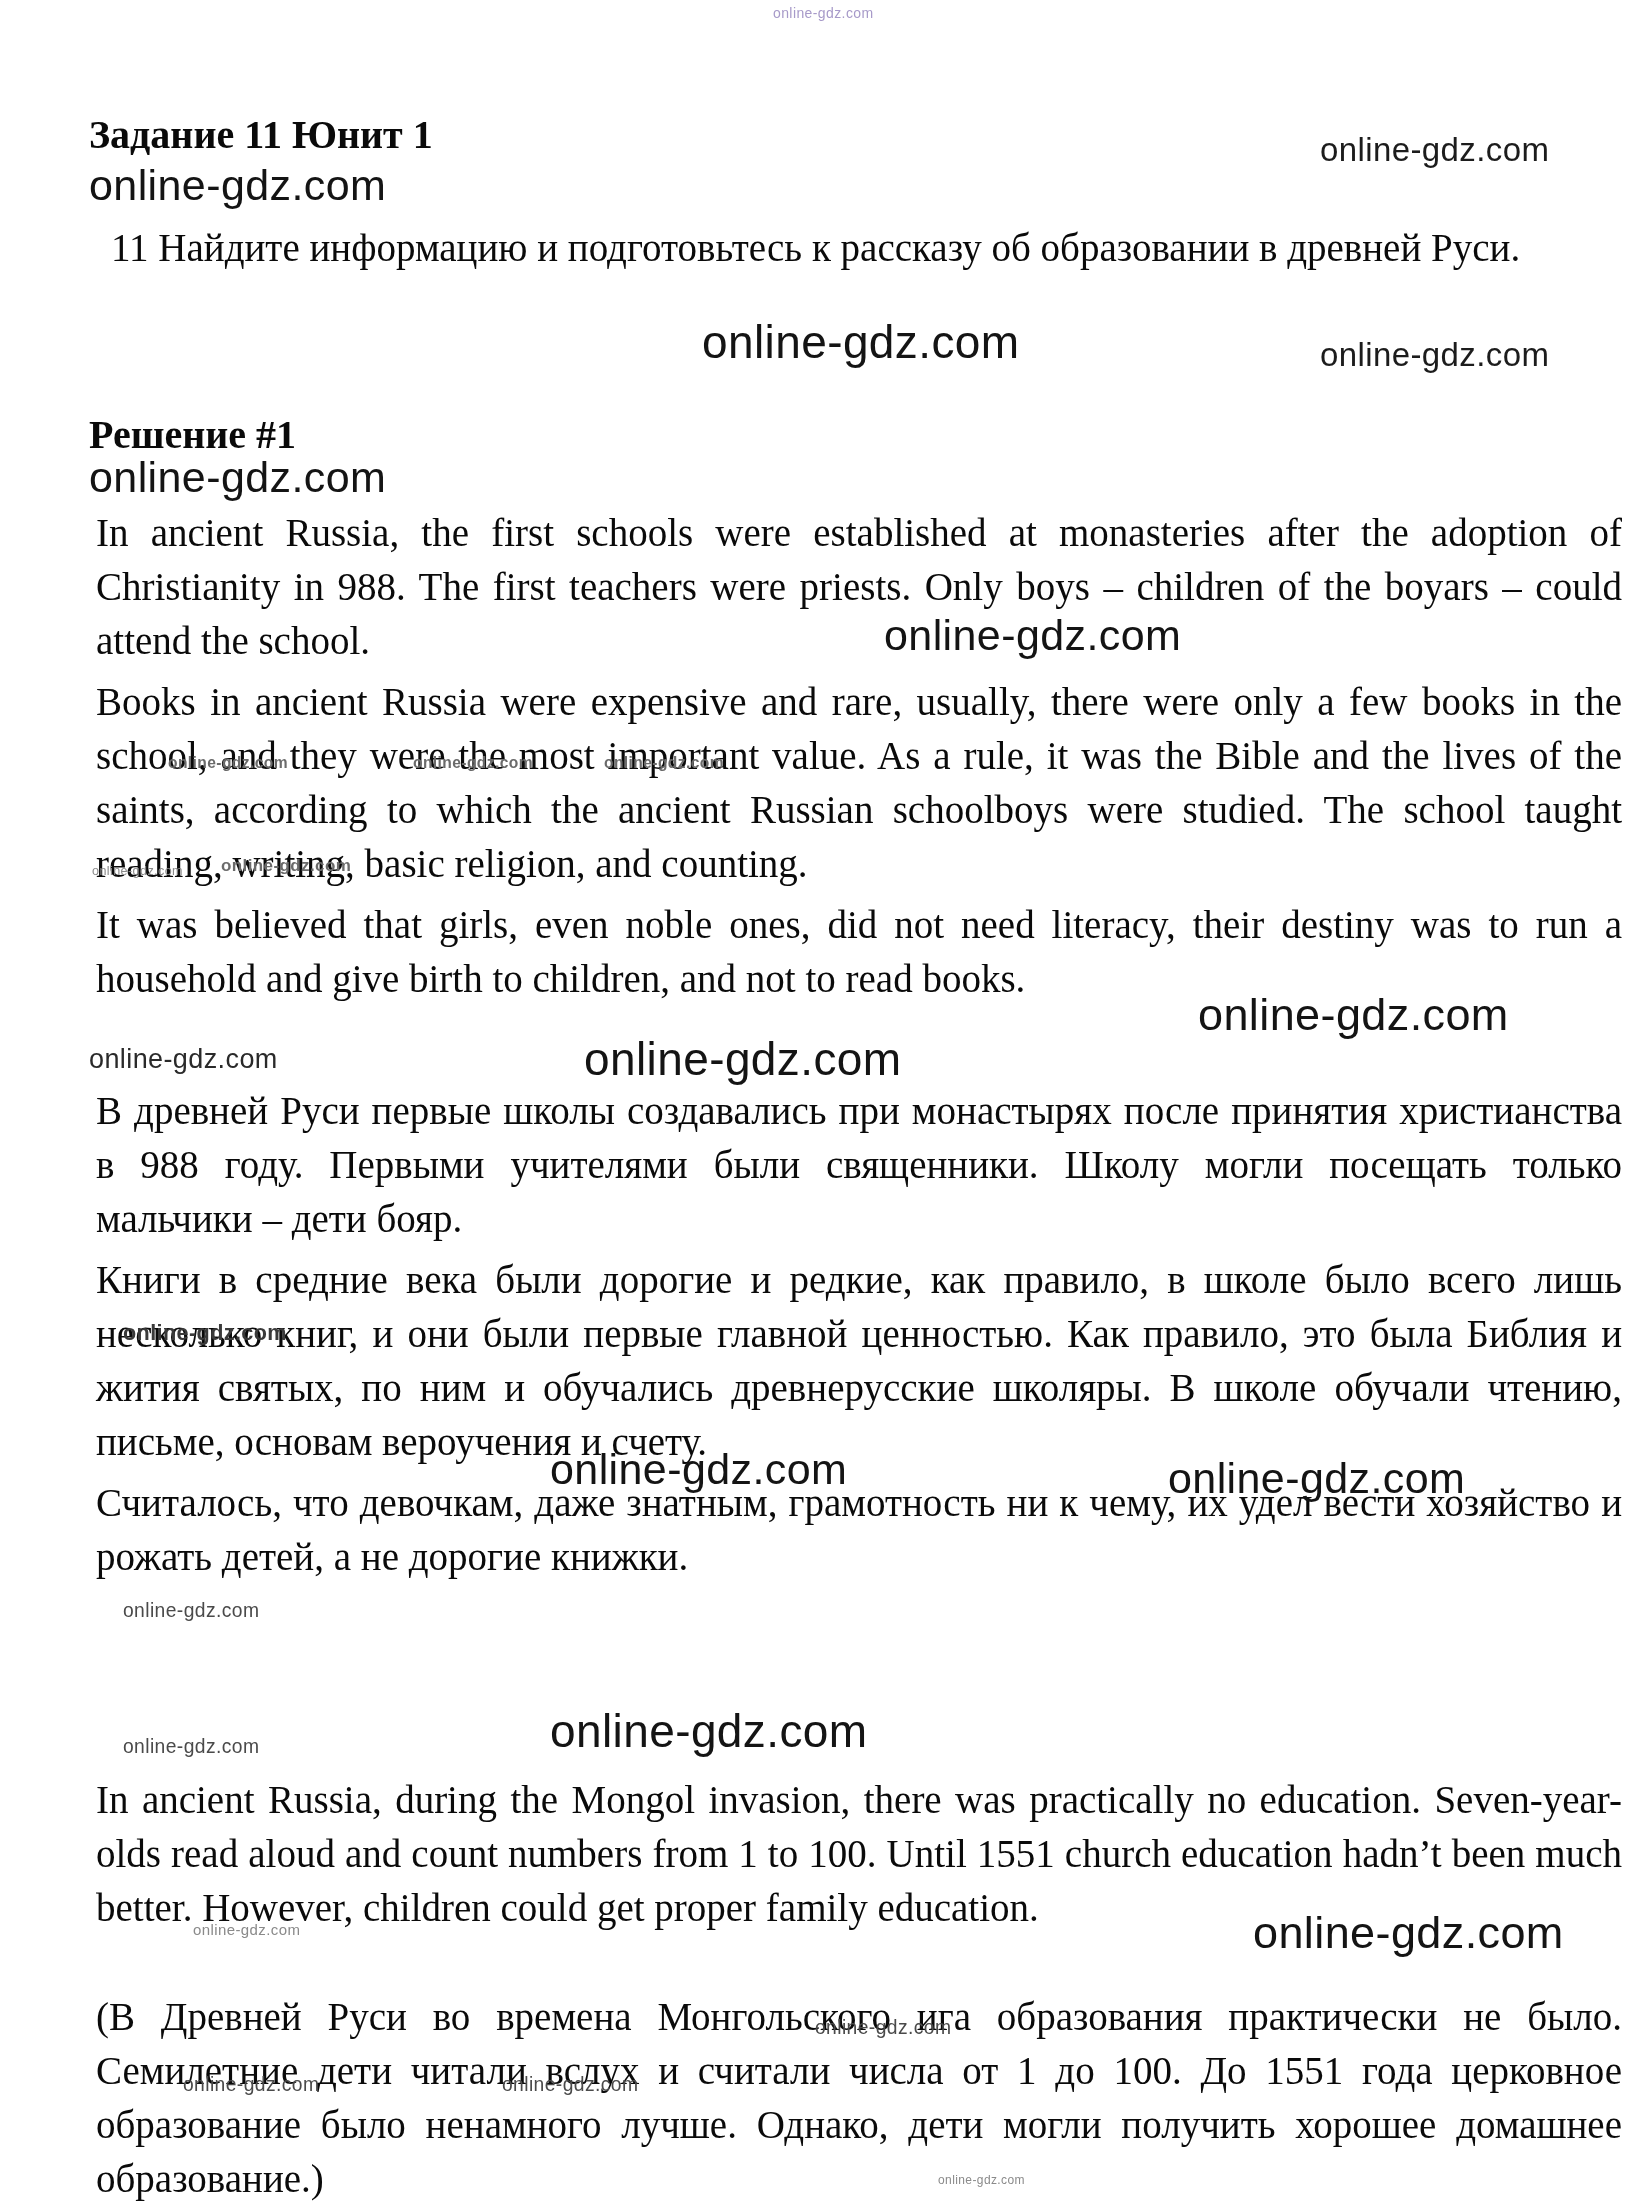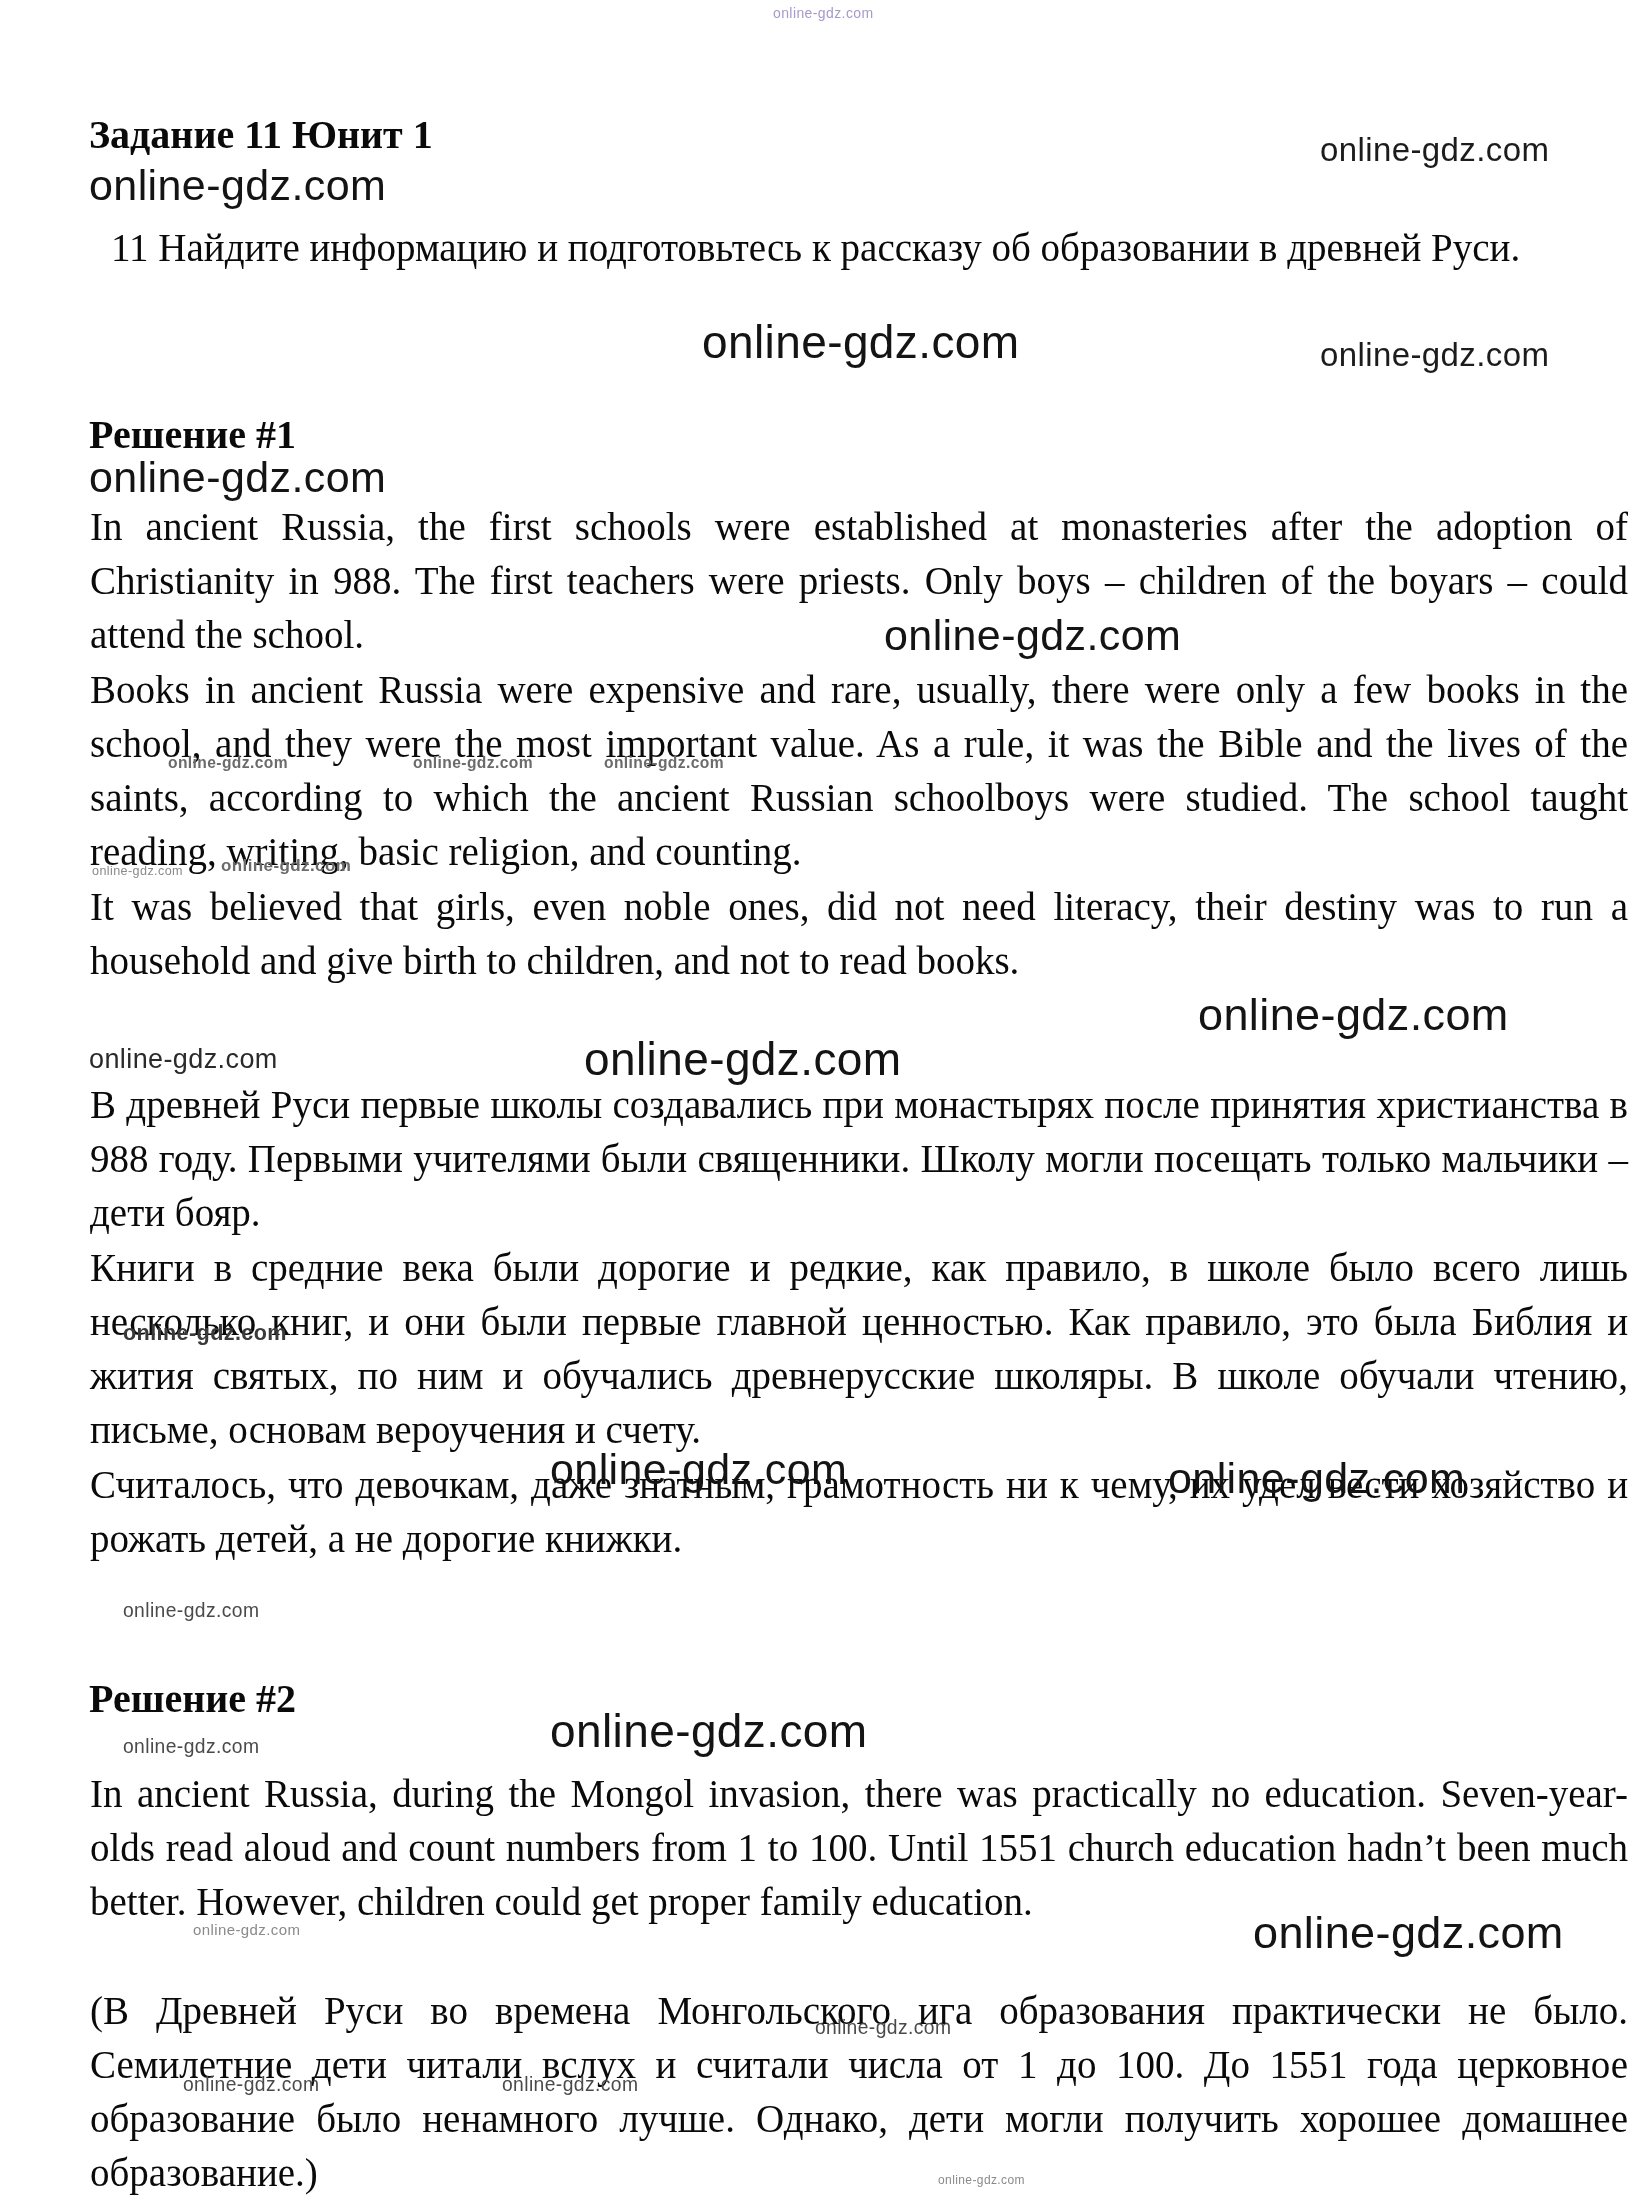--- a/index.html
+++ b/index.html
@@ -26,21 +26,21 @@
     font-weight: 700;
     line-height: 49px;
     white-space: nowrap;
   }
   .body-text {
     font-size: 39px;
     line-height: 54px;
     text-align: justify;
   }
   .body-text p {
-    margin: 1px;
+    margin: 7px;
     padding: 0;
   }
   .wm {
     position: absolute;
     font-family: "Liberation Sans", "DejaVu Sans", sans-serif;
     white-space: nowrap;
     letter-spacing: 0.4px;
     pointer-events: none;
   }
 </style>
@@ -60,21 +60,20 @@
     <p>Books in ancient Russia were expensive and rare, usually, there were only a few books in the school, and they were the most important value. As a rule, it was the Bible and the lives of the saints, according to which the ancient Russian schoolboys were studied. The school taught reading, writing, basic religion, and counting.</p>
     <p>It was believed that girls, even noble ones, did not need literacy, their destiny was to run a household and give birth to children, and not to read books.</p>
   </div>
 
   <div class="abs col body-text" style="top:1077px;">
     <p>В древней Руси первые школы создавались при монастырях после принятия христианства в 988 году. Первыми учителями были священники. Школу могли посещать только мальчики – дети бояр.</p>
     <p>Книги в средние века были дорогие и редкие, как правило, в школе было всего лишь несколько книг, и они были первые главной ценностью. Как правило, это была Библия и жития святых, по ним и обучались древнерусские школяры. В школе обучали чтению, письме, основам вероучения и счету.</p>
     <p>Считалось, что девочкам, даже знатным, грамотность ни к чему, их удел вести хозяйство и рожать детей, а не дорогие книжки.</p>
   </div>
 
-  <div class="abs col doc-heading" style="top:1674px;">Решение #2</div>
 
   <div class="abs col body-text" style="top:1766px;">
     <p>In ancient Russia, during the Mongol invasion, there was practically no education. Seven-year-olds read aloud and count numbers from 1 to 100. Until 1551 church education hadn’t been much better. However, children could get proper family education.</p>
   </div>
 
   <div class="abs col body-text" style="top:1983px;">
     <p>(В Древней Руси во времена Монгольского ига образования практически не было. Семилетние дети читали вслух и считали числа от 1 до 100. До 1551 года церковное образование было ненамного лучше. Однако, дети могли получить хорошее домашнее образование.)</p>
   </div>
 
   <div id="wm-layer">

